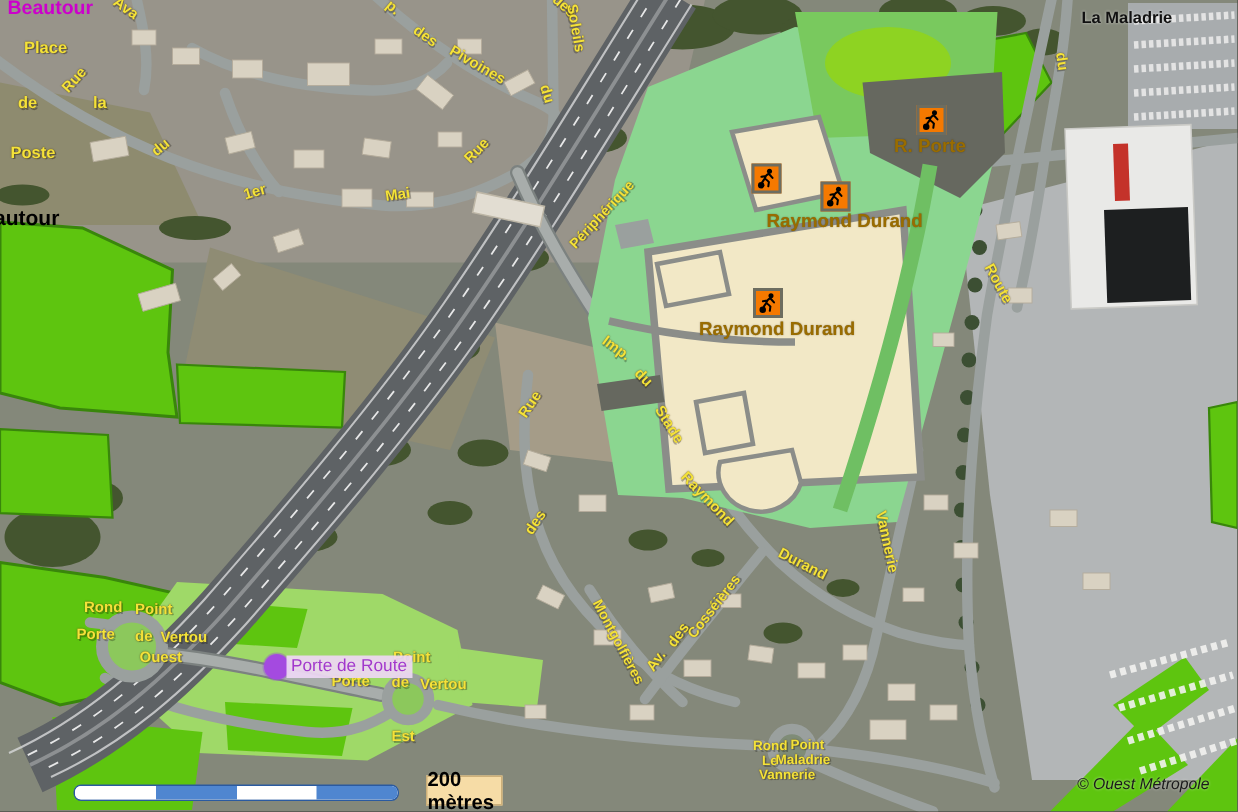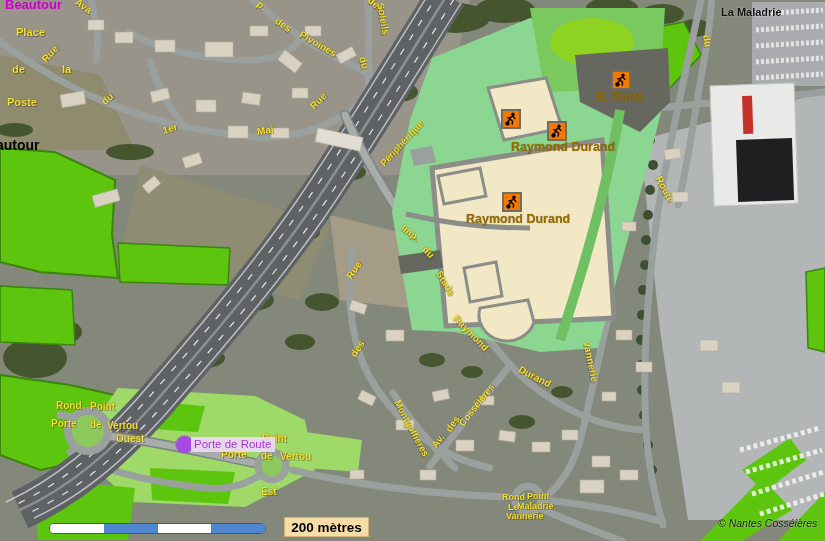--- a/index.html
+++ b/index.html
@@ -22,21 +22,21 @@
   #poi-marker{position:absolute;left:176px;top:436px;display:flex;align-items:center;cursor:pointer;}
   #poi-dot{width:17px;height:17px;border-radius:50%;background:#a44ae0;
       box-shadow:0 0 0 1px rgba(150,80,210,.4);}
   #poi-box{margin-left:-2px;background:rgba(238,216,244,.92);color:#a238cc;
       font-size:11.5px;padding:1px 4px 2px 3px;}
   #scale-bar{position:absolute;left:49px;top:523px;width:215px;height:9px;
       border:1px solid #2a5aa0;border-radius:5px;background:#fff;overflow:hidden;display:flex;}
   #scale-bar .seg{height:100%;flex:1;}
   #scale-bar .seg.b{background:#4f86d0;}
   #scale-bar .seg.w{background:#fff;}
-  #scale-box{position:absolute;left:284px;top:517px;width:85px;height:20px;
+  #scale-box{position:absolute;left:284px;top:517px;width:51px;height:20px;
       background:#f6dca6;border:1px solid #cdb07a;box-sizing:border-box;
       display:flex;align-items:center;justify-content:center;
       font-size:13.5px;font-weight:bold;color:#000;}
   #attribution{position:absolute;left:718px;top:517px;color:#1a1a1a;
       font-size:10.5px;font-style:italic;text-shadow:0 0 2px rgba(255,255,255,.55);}
 </style>
 </head>
 <body>
 
 <div id="stage">
@@ -268,21 +268,21 @@
   <span class="lbl sl" style="left:448px;top:426px;transform:rotate(-54deg)">des</span>
   <span class="lbl sl" style="left:461px;top:420px;transform:rotate(-52deg);font-size:9.5px;">Cosséières</span>
   <span class="lbl sl" style="left:586px;top:336px;transform:rotate(78deg)">Vannerie</span>
   <span class="lbl sl" style="left:658px;top:172px;transform:rotate(62deg)">Route</span>
   <span class="lbl sl" style="left:706px;top:30px;transform:rotate(82deg)">du</span>
   <span class="lbl sl" style="left:56px;top:401px;">Rond</span>
   <span class="lbl sl" style="left:90px;top:402px;">Point</span>
   <span class="lbl sl" style="left:51px;top:419px;">Porte</span>
   <span class="lbl sl" style="left:90px;top:420px;">de</span>
   <span class="lbl sl" style="left:107px;top:421px;">Vertou</span>
-  <span class="lbl sl" style="left:92px;top:434px;padding-left:24px;">Ouest</span>
+  <span class="lbl sl" style="left:69px;top:434px;padding-left:24px;">Ouest</span>
   <span class="lbl sl" style="left:262px;top:434px;">Point</span>
   <span class="lbl sl" style="left:221px;top:450px;">Porte</span>
   <span class="lbl sl" style="left:261px;top:451px;">de</span>
   <span class="lbl sl" style="left:280px;top:452px;">Vertou</span>
   <span class="lbl sl" style="left:261px;top:463px;margin-top:24px;">Est</span>
   <span class="lbl sl" style="left:502px;top:493px;font-size:9px;">Rond</span>
   <span class="lbl sl" style="left:527px;top:492px;font-size:9px;">Point</span>
   <span class="lbl sl" style="left:508px;top:503px;font-size:9px;">Le</span>
   <span class="lbl sl" style="left:517px;top:502px;font-size:9px;">Maladrie</span>
   <span class="lbl sl" style="left:506px;top:512px;font-size:9px;">Vannerie</span>
@@ -324,15 +324,15 @@
     <div id="poi-box">Porte de Route</div>
   </div>
 
   <div id="scale-bar">
     <div class="seg w"></div>
     <div class="seg b"></div>
     <div class="seg w"></div>
     <div class="seg b"></div>
   </div>
   <div id="scale-box">200 mètres</div>
-  <div id="attribution">© Nantes Cosséières</div>
+  <div id="attribution">© Ouest Métropole</div>
 
 </div>
 
 </body></html>

